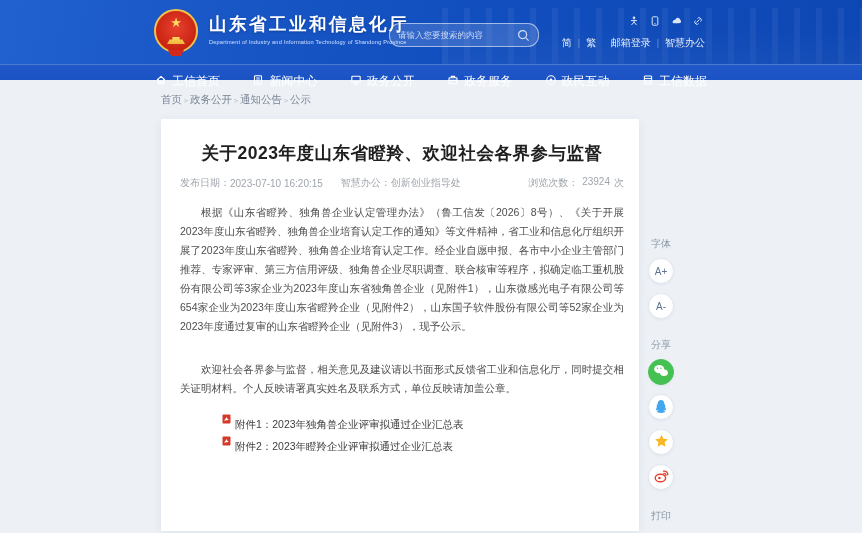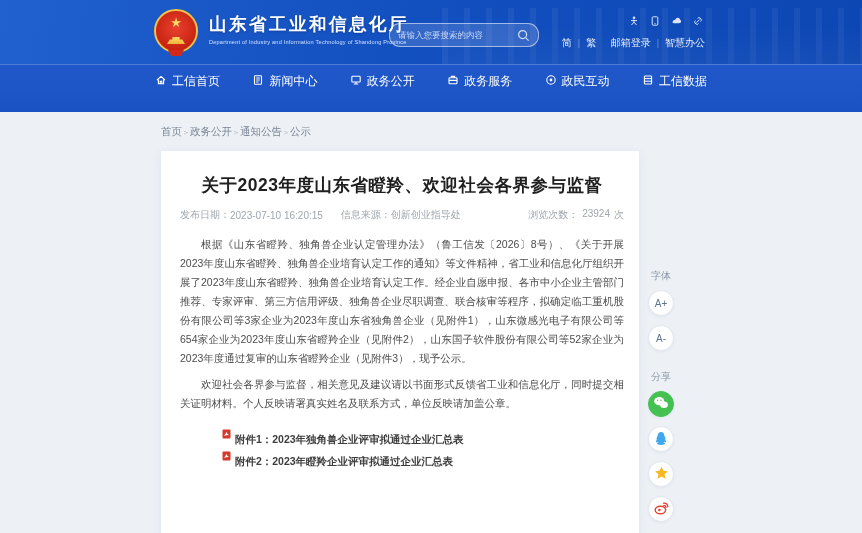--- a/index.html
+++ b/index.html
@@ -33,47 +33,47 @@
   .search .mag { flex:0 0 auto; display:flex; }
 
   .quick { position:absolute; right:4px; top:12px; text-align:right; }
   .quick-icons { display:flex; gap:11px; justify-content:flex-end; margin-bottom:6px; padding-right:2px; }
   .quick-icons svg { opacity:.85; }
   .quick-links { display:flex; align-items:center; gap:6px; color:rgba(255,255,255,.92); font-size:10px; }
   .quick-links .sep { color:rgba(255,255,255,.35); font-size:9px; }
   .quick-links span[data-interactable="true"] { cursor:pointer; }
 
   
-  .nav { height:48px; background:linear-gradient(#2058ca,#1b52c3); border-top:1px solid rgba(255,255,255,.22); }
+  .nav { height:16px; background:linear-gradient(#2058ca,#1b52c3); border-top:1px solid rgba(255,255,255,.22); }
   .nav-inner { width:556px; margin:0 auto; height:32px; display:flex; justify-content:space-between; align-items:center; }
   .nav-item { display:flex; align-items:center; gap:5px; color:#fff; font-size:12px; cursor:pointer; padding:0 2px; }
 
   
   .crumbs { width:556px; margin:0 auto; padding:13px 0 0 8px; font-size:10.5px; color:#7b8694; display:flex; align-items:center; }
   .crumbs .bsep { color:#a9b2bf; font-size:8px; }
   .crumbs span[data-interactable="true"] { cursor:pointer; }
 
   
   .content-row { width:556px; margin:12px auto 0; position:relative; }
   .card { margin-left:8px; width:478px; min-height:412px; background:#fff; box-shadow:0 2px 10px rgba(25,60,130,.07);
     padding:22px 15px 0 19px; }
   .art-title { text-align:center; font-size:17.5px; font-weight:bold; color:#1f1f1f; letter-spacing:.5px; }
   .meta { margin-top:11px; display:flex; font-size:10px; color:#a0a6ad; align-items:center; }
   .meta .m-gap { width:18px; }
   .meta .m-right { margin-left:auto; display:flex; gap:4px; }
 
   .body-text { margin-top:13px; font-size:10.5px; color:#4d4d4d; }
   .body-text p { text-indent:2em; line-height:19px; text-align:justify; }
-  .body-text p + p { margin-top:7px; }
+  .body-text p + p { margin-top:24px; }
   .info-lines { margin-top:10px; }
   .info-lines div { text-indent:2em; line-height:17px; font-size:10.5px; color:#4d4d4d; }
 
   .atts { margin-top:13px; font-size:10.5px; color:#3d3d3d; }
   .atts .atts-label { text-indent:2em; line-height:18px; }
-  .att-item { text-indent:2em; line-height:18px; cursor:pointer;font-weight:bold; }
+  .att-item { text-indent:2em; line-height:18px; cursor:pointer; }
   .att-item .pdf { display:inline-block; vertical-align:4px; margin-right:1px; }
 
   
   .rail { position:absolute; left:489px; top:108px; width:38px; display:flex; flex-direction:column; align-items:center; }
   .rail-label { font-size:10px; color:#8a96a6; margin:10px 0 7px; }
   .circ { width:26px; height:26px; border-radius:50%; background:#fff; border:1px solid #e2e7ee;
     display:flex; align-items:center; justify-content:center; cursor:pointer; margin-bottom:9px;
     box-shadow:0 1px 3px rgba(40,70,130,.06); font-size:10px; color:#5d7390; }
   .circ.green { background:#45c152; border-color:#45c152; }
 </style>
@@ -202,21 +202,21 @@
 
   <div class="content-row" data-interactable="false">
 
     <div class="card" data-interactable="false">
       <div class="art-title" data-interactable="false">关于2023年度山东省瞪羚、欢迎社会各界参与监督</div>
 
       <div class="meta" data-interactable="false">
         <span data-interactable="false">发布日期：</span>
         <span data-interactable="false">2023-07-10 16:20:15</span>
         <span class="m-gap"></span>
-        <span data-interactable="false">信息来源：</span>
+        <span data-interactable="false">智慧办公：</span>
         <span data-interactable="false">创新创业指导处</span>
         <span class="m-right">
           <span data-interactable="false">浏览次数：</span>
           <span data-interactable="false">23924</span>
           <span data-interactable="false">次</span>
         </span>
       </div>
 
       <div class="body-text" data-interactable="false">
         <p data-interactable="false">根据《山东省瞪羚、独角兽企业认定管理办法》（鲁工信发〔2026〕8号）、《关于开展2023年度山东省瞪羚、独角兽企业培育认定工作的通知》等文件精神，省工业和信息化厅组织开展了2023年度山东省瞪羚、独角兽企业培育认定工作。经企业自愿申报、各市中小企业主管部门推荐、专家评审、第三方信用评级、独角兽企业尽职调查、联合核审等程序，拟确定临工重机股份有限公司等3家企业为2023年度山东省独角兽企业（见附件1），山东微感光电子有限公司等654家企业为2023年度山东省瞪羚企业（见附件2），山东国子软件股份有限公司等52家企业为2023年度通过复审的山东省瞪羚企业（见附件3），现予公示。</p>

